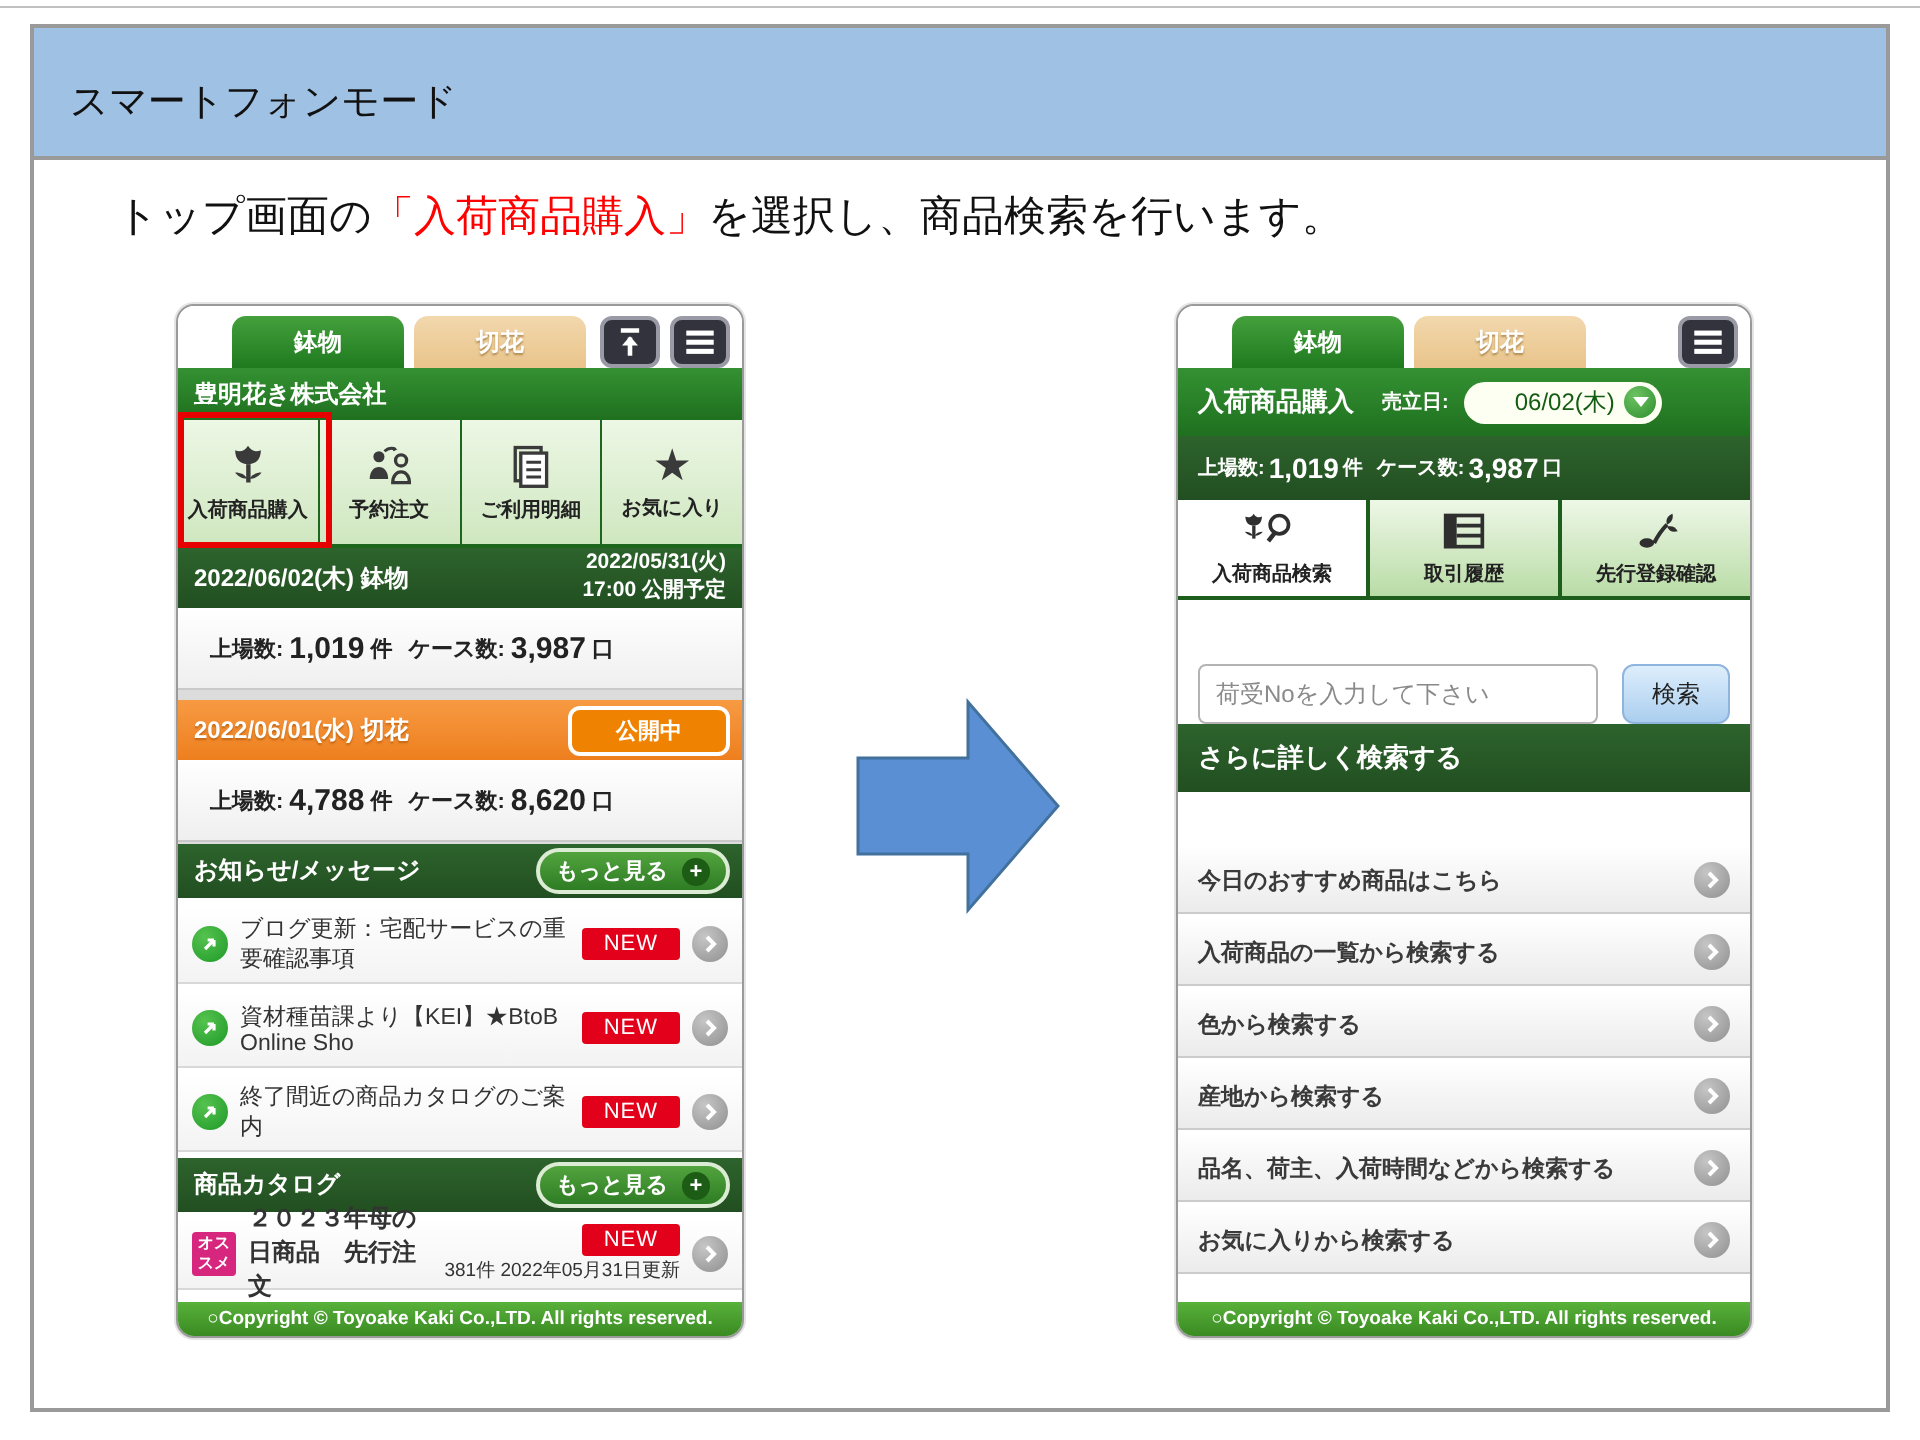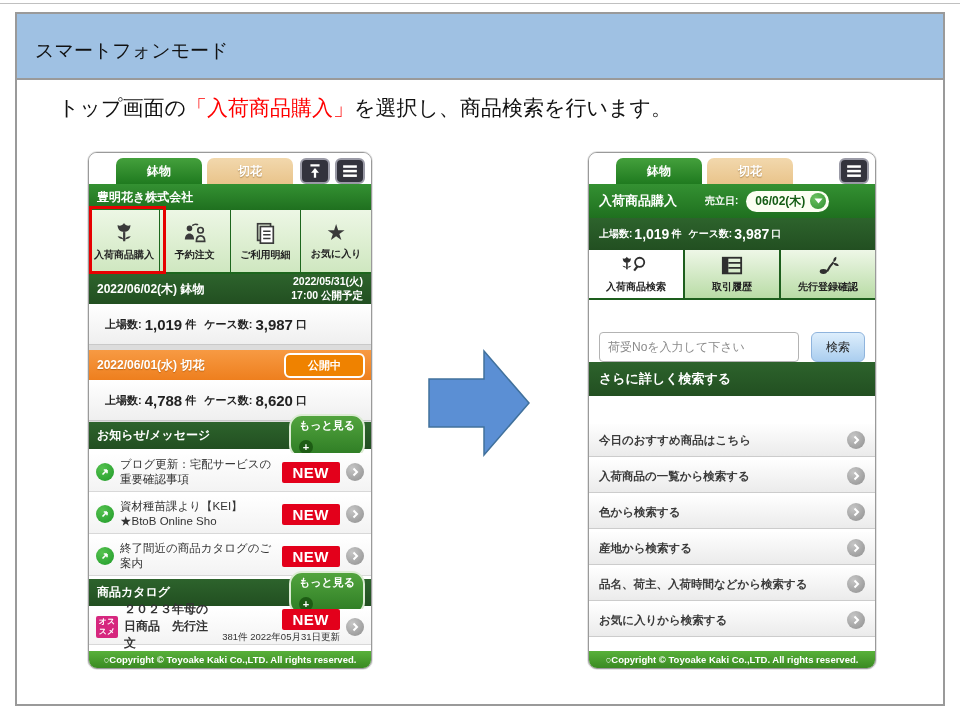--- a/index.html
+++ b/index.html
@@ -58,55 +58,55 @@
   .orange-bar{height:30px;background:linear-gradient(#f79a43,#ee7f1e);display:flex;
               justify-content:space-between;align-items:center;padding:0 6px 0 8px;flex:0 0 auto;}
   .orange-bar .dleft{color:#fff;font-weight:bold;font-size:12px;text-shadow:0 1px 1px rgba(160,80,0,.6);}
   .open-btn{background:#ef8200;border:2px solid #fff;border-radius:6px;color:#fff;font-weight:bold;
             font-size:11px;padding:3px 22px;}
   
   .sec-header{height:27px;display:flex;justify-content:space-between;align-items:center;
               padding:0 6px 0 8px;font-size:12px;font-weight:bold;flex:0 0 auto;}
   .more-btn{background:linear-gradient(#52a43e,#2e7c24);border:2px solid #dcecd4;border-radius:13px;
             color:#fff;font-weight:bold;font-size:11px;padding:2px 8px;display:flex;gap:7px;
-            align-items:flex-start;flex-direction:column;}
+            align-items:flex-end;}
   .plus-circle{width:14px;height:14px;background:#1d5c14;border-radius:50%;color:#fff;font-size:11px;
                line-height:14px;text-align:center;font-weight:bold;}
   
   .news-row{height:39px;margin-bottom:3px;display:flex;align-items:center;gap:6px;padding:0 7px;
             background:linear-gradient(#ffffff,#f3f3f3);border-bottom:1px solid #d8d8d8;
             box-sizing:border-box;flex:0 0 auto;}
   .news-ico{width:18px;height:18px;border-radius:50%;flex:0 0 auto;
             background:radial-gradient(circle at 35% 30%,#55c24f,#1f9a28);
             display:flex;align-items:center;justify-content:center;}
   .news-text{flex:1;font-size:11.5px;color:#333;}
-  .new-badge{background:#e3001b;color:#fff;font-size:15px;font-weight:bold;padding:2px 11px;
+  .new-badge{background:#e3001b;color:#fff;font-size:11px;font-weight:normal;padding:2px 11px;
              border-radius:2px;letter-spacing:.5px;}
   .chev{width:18px;height:18px;border-radius:50%;flex:0 0 auto;
         background:radial-gradient(circle at 35% 30%,#c6c6c6,#8f8f8f);
         display:flex;align-items:center;justify-content:center;}
   
   .cat-row{height:36px;display:flex;align-items:center;gap:6px;padding:0 7px;margin-top:3px;
            background:linear-gradient(#ffffff,#f3f3f3);border-bottom:1px solid #d8d8d8;
            box-sizing:border-box;flex:0 0 auto;}
   .cat-tag{width:22px;height:22px;background:#d6267e;color:#fff;font-size:8px;font-weight:bold;
            line-height:1.25;display:flex;flex-direction:column;align-items:center;justify-content:center;
            border-radius:2px;flex:0 0 auto;}
   .cat-title{flex:1;font-size:12px;font-weight:bold;color:#333;}
   .cat-right{display:flex;flex-direction:column;align-items:flex-end;gap:1px;}
   .cat-meta{font-size:9.5px;color:#333;}
   .footer-bar{margin-top:auto;height:17px;background:linear-gradient(#58b13a,#3a8a22);color:#fff;
               font-size:9.5px;font-weight:bold;text-align:center;line-height:17px;flex:0 0 auto;}
   
   .rp-titlebar{height:34px;display:flex;align-items:center;gap:8px;padding:0 10px;flex:0 0 auto;}
   .rp-title{font-size:13px;}
-  .rp-datelabel{font-size:10px;margin-left:20px;}
+  .rp-datelabel{font-size:10px;margin-left:6px;}
   .date-pill{background:#fcfff2;border-radius:12px;padding:2px 3px 2px 9px;display:flex;
              align-items:center;gap:5px;}
-  .date-pill .dval{color:#145c14;font-weight:bold;font-size:12px;}
+  .date-pill .dval{color:#145c14;font-weight:normal;font-size:12px;margin-left:16px;}
   .pill-circle{width:16px;height:16px;border-radius:50%;
                background:radial-gradient(circle at 35% 30%,#6cc261,#2f8f2f);
                display:flex;align-items:center;justify-content:center;}
   .rp-stats{height:32px;display:flex;align-items:center;padding-left:10px;flex:0 0 auto;}
   .rp-stats .lbl{font-size:10px;font-weight:bold;}
   .rp-stats .val{font-size:14px;font-weight:bold;margin:0 2px;}
   .rp-stats .sp{width:7px;}
   .search-tabs{height:48px;display:grid;grid-template-columns:repeat(3,1fr);gap:2px;background:#1d5e1d;
                border-bottom:2px solid #1d5e1d;flex:0 0 auto;}
   .s-tab{display:flex;flex-direction:column;align-items:center;justify-content:center;gap:3px;

